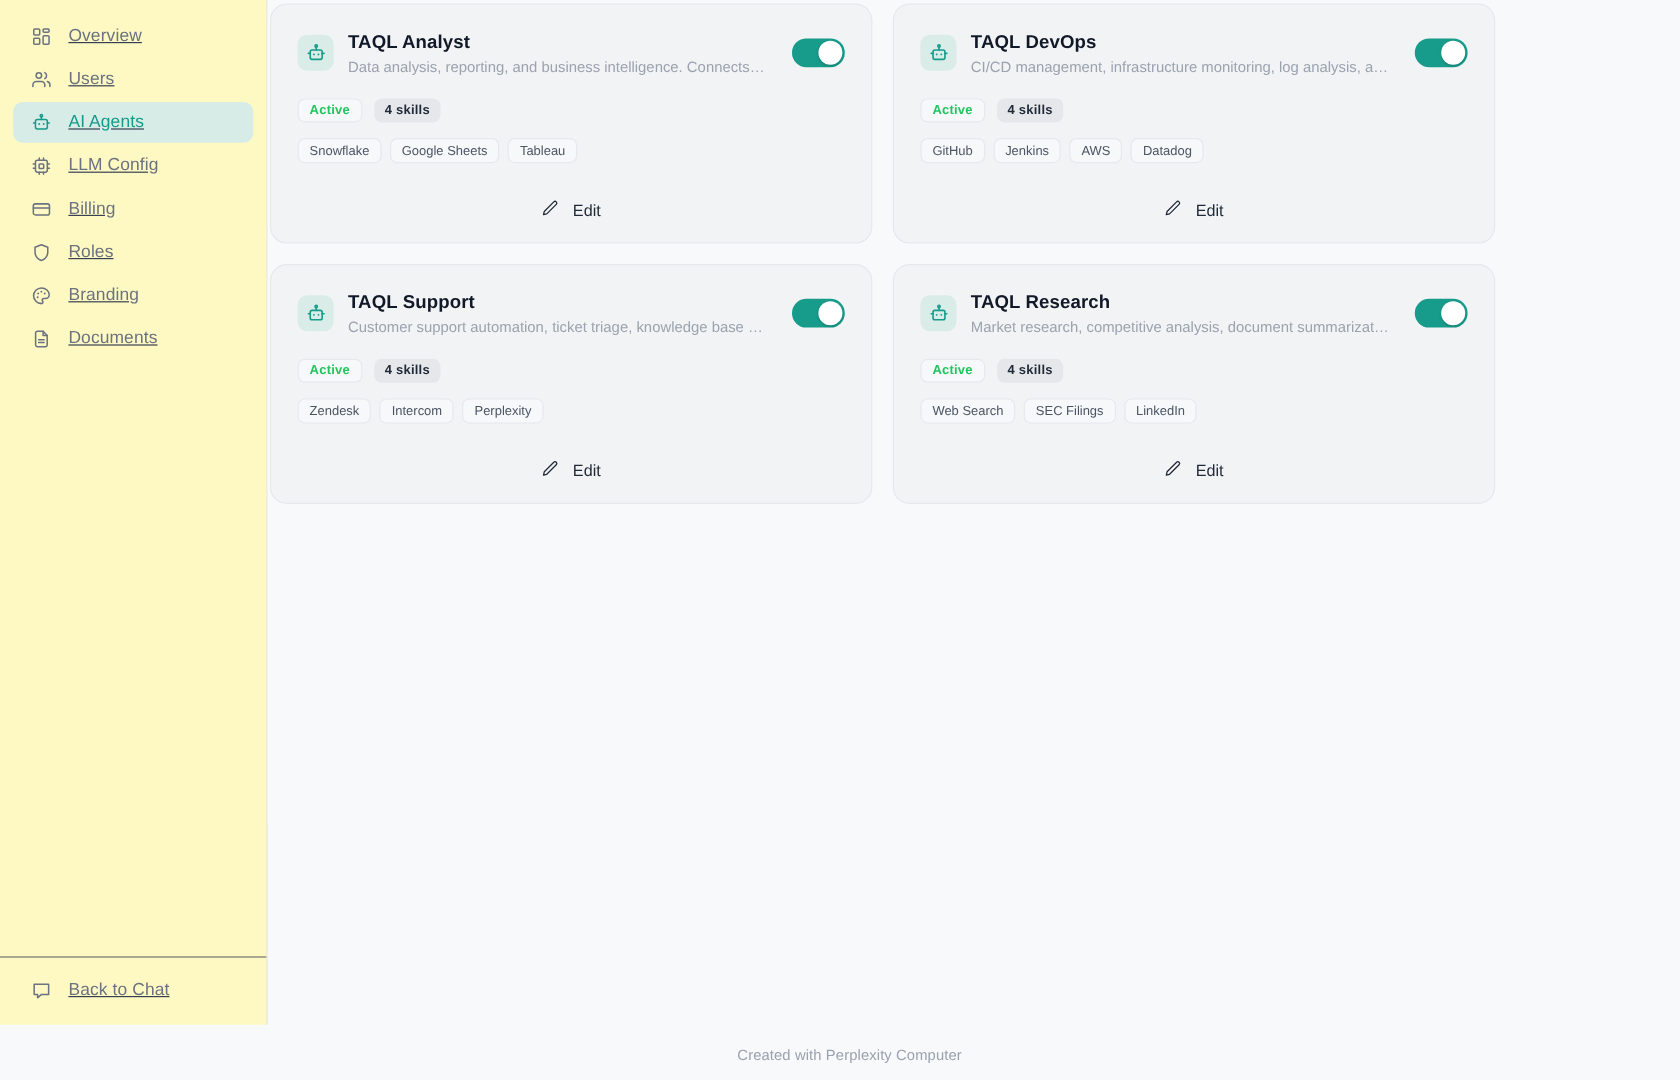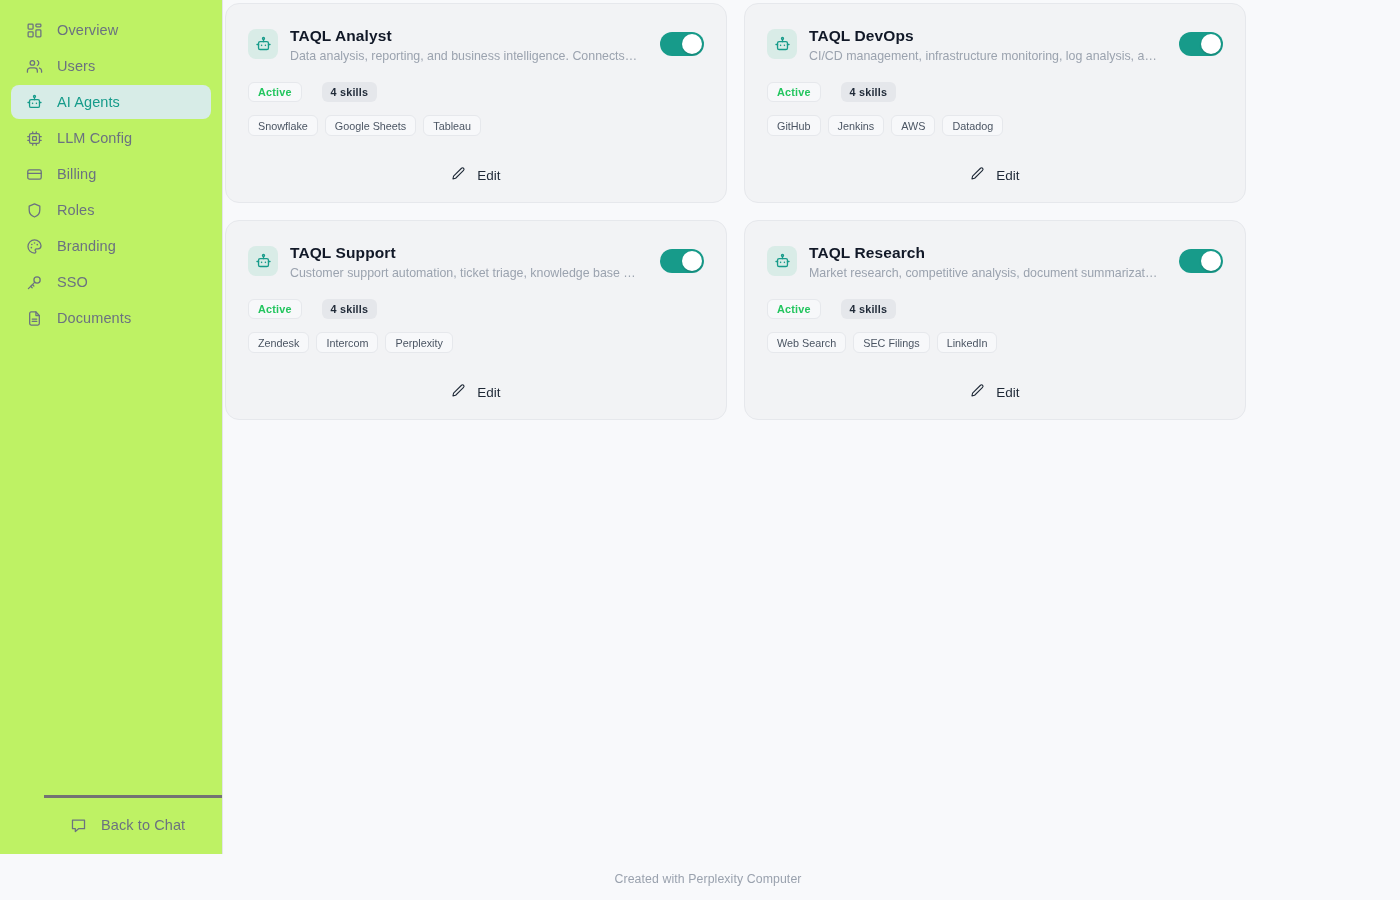--- a/index.html
+++ b/index.html
@@ -21,25 +21,26 @@
     display: flex;
     width: 1400px;
     height: 900px;
     position: relative;
   }
 
   
   .sidebar {
     width: 223px;
     height: 854px;
-    background: #bef264;
+    background: #fef9c3;
     border-right: 1px solid #e3e5e9;
     display: flex;
     flex-direction: column;
     flex: 0 0 223px;
+    text-decoration: underline;
   }
 
   .sidebar-nav {
     flex: 1 1 auto;
     padding: 13px 11px 0 11px;
     display: flex;
     flex-direction: column;
     gap: 2px;
   }
 
@@ -62,23 +63,22 @@
     flex: 0 0 17px;
   }
   .nav-item svg { display: block; }
   .nav-item.active {
     background: #d7ece7;
     color: #159b8a;
   }
   .nav-item.active svg { stroke: #159b8a; }
 
   .sidebar-footer {
-    border-top: 3px solid #737373;
+    border-top: 1px solid #737373;
     padding: 10px 11px 12px 11px;
-    margin-left: 44px;
   }
   .sidebar-footer .nav-item { height: 34px; }
 
   
   .main {
     flex: 1 1 auto;
     height: 686px;
     background: #f8f9fb;
     position: relative;
     overflow: hidden;
@@ -157,21 +157,21 @@
     top: 2px; left: 22px;
     width: 20px; height: 20px;
     border-radius: 50%;
     background: #ffffff;
     box-shadow: 0 1px 2px rgba(0,0,0,0.18);
   }
 
   .badges {
     display: flex;
     align-items: center;
-    gap: 20px;
+    gap: 10px;
     margin-top: 17px;
   }
   .badge {
     height: 20px;
     display: inline-flex;
     align-items: center;
     padding: 0 9px;
     border-radius: 6px;
     font-size: 10.8px;
     font-weight: 700;
@@ -322,31 +322,20 @@
             <path d="M12 2.8a9.2 9.2 0 1 0 0 18.4c1.2 0 1.9-.8 1.9-1.8 0-.5-.2-.9-.5-1.2-.3-.3-.5-.7-.5-1.2 0-1 .8-1.8 1.9-1.8h2.1a4.3 4.3 0 0 0 4.3-4.3c0-4.5-4.1-8.1-9.2-8.1Z"></path>
             <circle cx="8.2" cy="9.2" r="1.15" fill="#6b7280" stroke="none"></circle>
             <circle cx="12" cy="7.1" r="1.15" fill="#6b7280" stroke="none"></circle>
             <circle cx="15.9" cy="9.4" r="1.15" fill="#6b7280" stroke="none"></circle>
             <circle cx="7.6" cy="13.6" r="1.15" fill="#6b7280" stroke="none"></circle>
           </svg>
         </span>
         <span>Branding</span>
       </div>
 
-      <div class="nav-item">
-        <span class="nav-ico">
-          <svg width="17" height="17" viewBox="0 0 24 24" fill="none" stroke="#6b7280" stroke-width="1.8" stroke-linecap="round" stroke-linejoin="round">
-            <circle cx="15.6" cy="8.4" r="4.4"></circle>
-              <path d="M12.5 11.5 3.4 20.6"></path>
-              <path d="M6.6 17.4l2.1 2.1"></path>
-              <path d="M9.1 14.9l2 2"></path>
-          </svg>
-        </span>
-        <span>SSO</span>
-      </div>
 
       <div class="nav-item">
         <span class="nav-ico">
           <svg width="17" height="17" viewBox="0 0 24 24" fill="none" stroke="#6b7280" stroke-width="1.8" stroke-linecap="round" stroke-linejoin="round">
             <path d="M14 2.8H7.2a2 2 0 0 0-2 2v14.4a2 2 0 0 0 2 2h9.6a2 2 0 0 0 2-2V7.8Z"></path>
             <path d="M14 2.8v5h4.8"></path>
               <path d="M8.8 12.8h6.4M8.8 16.2h6.4"></path>
           </svg>
         </span>
         <span>Documents</span>

